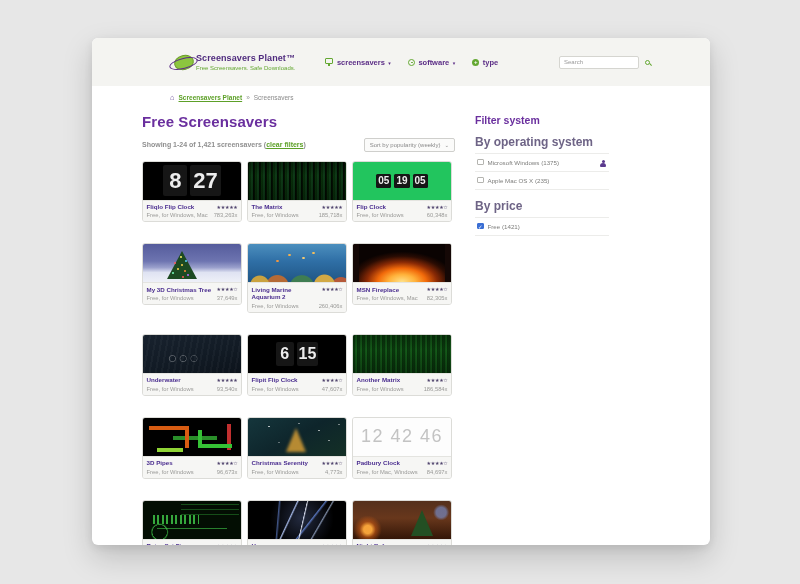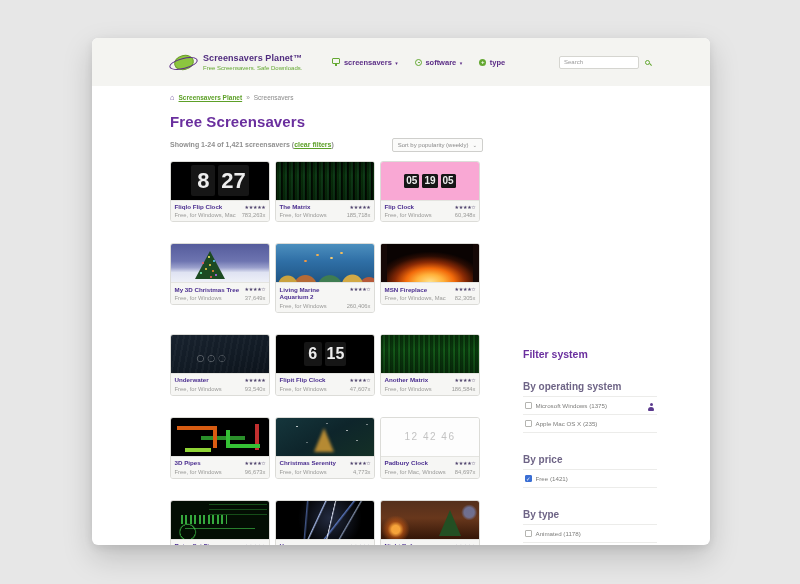--- a/index.html
+++ b/index.html
@@ -12,21 +12,21 @@
   .page {
     position:absolute; left:92px; top:38px; width:618px; height:507px;
     background:#fff; border-radius:6px; overflow:hidden;
     box-shadow:0 12px 30px rgba(0,0,0,.18), 0 3px 8px rgba(0,0,0,.08);
   }
   
   .site-header {
     height:48px; background:#f4f4f1; display:flex; align-items:center;
     padding:0 60px 0 78px;
   }
-  .brand { display:flex; align-items:center; gap:7px; cursor:pointer; }
+  .brand { display:flex; align-items:center; cursor:pointer; }
   .logo { width:26px; height:19px; position:relative; flex:0 0 auto; }
   .logo::before {
     content:""; position:absolute; left:4px; top:2px; width:18px; height:13px;
     background:#8cc63f; border:1px solid #6b9b2a; border-radius:50%;
     transform:rotate(-14deg);
   }
   .logo::after {
     content:""; position:absolute; left:-1px; top:5px; width:27px; height:9px;
     border:1.5px solid #5b2d86; border-radius:50%; transform:rotate(-14deg);
   }
@@ -50,21 +50,21 @@
   .search input::placeholder { color:#9a9a9a; }
   .search-icon { width:5px; height:5px; border:1.2px solid #64a832; border-radius:50%; position:relative; cursor:pointer; }
   .search-icon::after { content:""; position:absolute; width:3px; height:1.2px; background:#64a832; transform:rotate(45deg); right:-2.6px; bottom:-1.2px; }
   
   .breadcrumb { margin:8px 0 0 78px; display:flex; align-items:center; gap:4px; font-size:6.5px; }
   .home-icon { color:#5b3a8e; font-size:7.5px; line-height:1; cursor:pointer; }
   .crumb-link { color:#5da028; font-weight:bold; text-decoration:underline; cursor:pointer; }
   .crumb-sep { color:#999; }
   .crumb-current { color:#8a8a8a; }
   
-  .content { display:flex; padding-left:78px; align-items:flex-end;gap:20px; }
+  .content { display:flex; padding-left:50px; align-items:flex-start; }
   .left-col { width:313px; }
   h1 { font-size:15px; color:#6a2f9e; margin-top:11px; letter-spacing:.1px; }
   .results-row { display:flex; justify-content:space-between; align-items:center; margin-top:8px; }
   .results-text { font-size:7px; font-weight:bold; color:#8f8f8f; }
   .clear-link { color:#5da028; text-decoration:underline; cursor:pointer; }
   .sort-select {
     display:flex; align-items:center; gap:4px; border:1px solid #cfcfcc; border-radius:2px;
     background:#fbfbfa; height:14px; padding:0 5px; font-size:6px; color:#8a8a8a; cursor:pointer;
   }
   .sort-caret { font-size:5.5px; color:#999; }
@@ -74,26 +74,26 @@
   .thumb { height:38px; position:relative; overflow:hidden; display:flex; align-items:center; justify-content:center; gap:3px; }
   .card-footer { background:#f6f6f4; border-top:1px solid #e4e4e0; padding:2.5px 3.5px 3px; }
   .title-row { display:flex; justify-content:space-between; align-items:flex-start; gap:2px; }
   .card-title { font-size:6.2px; font-weight:bold; color:#4a2d8f; line-height:1.2; }
   .stars { font-size:5px; color:#51456e; white-space:nowrap; letter-spacing:-.3px; margin-top:.5px; }
   .meta-row { display:flex; justify-content:space-between; margin-top:2px; font-size:5.8px; color:#9a9a98; }
   
   .fc { display:inline-flex; align-items:center; justify-content:center; background:#161616; color:#ededed; border-radius:2px; font-weight:bold; }
   .thumb-fliqlo { background:#000; }
   .thumb-fliqlo .fc { font-size:22px; height:31px; min-width:24px; padding:0 3px; }
-  .thumb-flipclock { background:#f9a8d4; }
+  .thumb-flipclock { background:#22c55e; }
   .thumb-flipclock .fc { font-size:10px; height:14px; min-width:13px; padding:0 2px; border-radius:1.5px; }
   .thumb-flipit { background:#000; }
   .thumb-flipit .fc { font-size:16px; height:24px; min-width:18px; padding:0 2px; }
   .thumb-padbury { background:#fdfdfd; }
-  .thumb-padbury .fc { background:none; color:#c3c3c3; font-weight:400; font-size:10px; letter-spacing:1.5px; }
+  .thumb-padbury .fc { background:none; color:#c3c3c3; font-weight:400; font-size:18px; letter-spacing:1.5px; }
   
   .thumb-matrix { background-color:#010801;
     background-image:linear-gradient(180deg,rgba(0,0,0,.35),rgba(0,0,0,0) 35%,rgba(0,0,0,.25)),
     repeating-linear-gradient(90deg,#010801 0px,#041a04 1px,#0d4512 2px,#031203 3px,#19642b 4px,#020c02 5px,#010801 6px); }
   .thumb-matrix2 { background-color:#020d02;
     background-image:linear-gradient(180deg,rgba(0,0,0,.25),rgba(0,0,0,0) 40%,rgba(0,0,0,.3)),
     repeating-linear-gradient(90deg,#041504 0px,#0f5a16 1px,#031003 2px,#22962c 3px,#052005 4px,#0c4511 5px); }
   .thumb-xmastree { background:linear-gradient(180deg,#555c9c 0%,#6d74b0 45%,#9aa0cc 62%,#dfe3f2 75%,#eef0f8 100%); }
   .thumb-xmastree::before { content:""; position:absolute; left:24px; bottom:3px; width:0; height:0;
     border-left:15px solid transparent; border-right:15px solid transparent; border-bottom:28px solid #1c4a22; }
@@ -147,21 +147,21 @@
       linear-gradient(120deg,transparent 70%,rgba(200,220,255,.6) 71%,transparent 72.5%); }
   .thumb-nightxmas { background:linear-gradient(180deg,#54301c 0%,#68371c 45%,#331607 100%); }
   .thumb-nightxmas::before { content:""; position:absolute; right:18px; bottom:3px; width:0; height:0;
     border-left:11px solid transparent; border-right:11px solid transparent; border-bottom:26px solid #234f23; }
   .thumb-nightxmas::after { content:""; position:absolute; inset:0; background:
     radial-gradient(circle at 15% 75%,rgba(255,170,60,.95) 0 4px,rgba(200,90,20,.6) 8px,transparent 14px),
     radial-gradient(circle at 90% 30%,rgba(120,150,220,.6) 0 5px,transparent 8px); }
   
   .sidebar { width:134px; margin-left:20px; padding-top:12px; }
   .sidebar h2 { font-size:10.5px; color:#6a2f9e; font-weight:bold; }
-  .group-heading { font-size:10px; font-weight:bold; color:#6e6486; margin:21px 0 4px; }
+  .group-heading { font-size:12px; font-weight:bold; color:#6e6486; margin:9px 0 4px; }
   .filter-options .option:first-child { border-top:1px solid #ececea; }
   .option { display:flex; align-items:center; gap:4px; padding:5px 2px 5px 2px; border-bottom:1px solid #ececea; cursor:pointer; position:relative; }
   .checkbox { width:6.5px; height:6.5px; border:1px solid #b4b4b0; border-radius:1px; background:#fff; flex:0 0 auto;
     font-size:5.5px; color:#fff; line-height:6px; text-align:center; }
   .checkbox.checked { background:#3b6fd4; border-color:#3b6fd4; }
   .option-label { font-size:6.2px; color:#7d7d7b; }
   .person-icon { position:absolute; right:2px; top:6px; width:8px; height:8px; }
   .person-icon::before { content:""; position:absolute; top:0; left:2.6px; width:3px; height:3px; border-radius:50%; background:#5b3a8e; }
   .person-icon::after { content:""; position:absolute; bottom:.5px; left:1px; width:6px; height:3.6px; border-radius:3px 3px 1px 1px; background:#5b3a8e; }
   .keyword-row { display:flex; align-items:center; gap:5px; margin-top:3px; }
@@ -464,31 +464,17 @@
   <div class="filter-group">
     <h3 class="group-heading">By price</h3>
     <div class="filter-options">
   <label class="option">
     <span class="checkbox checked">✓</span>
     <span class="option-label">Free (1421)</span>
   </label>
 </div>
   </div>
 
-  <div class="filter-group">
-    <h3 class="group-heading">By type</h3>
-    <div class="filter-options">
-  <label class="option">
-    <span class="checkbox"></span>
-    <span class="option-label">Animated (1178)</span>
-  </label>
-
-  <label class="option">
-    <span class="checkbox"></span>
-    <span class="option-label">Slideshow (243)</span>
-  </label>
-</div>
-  </div>
 </div>
     </aside>
   </div>
 
 </div>
 
 </body></html>

